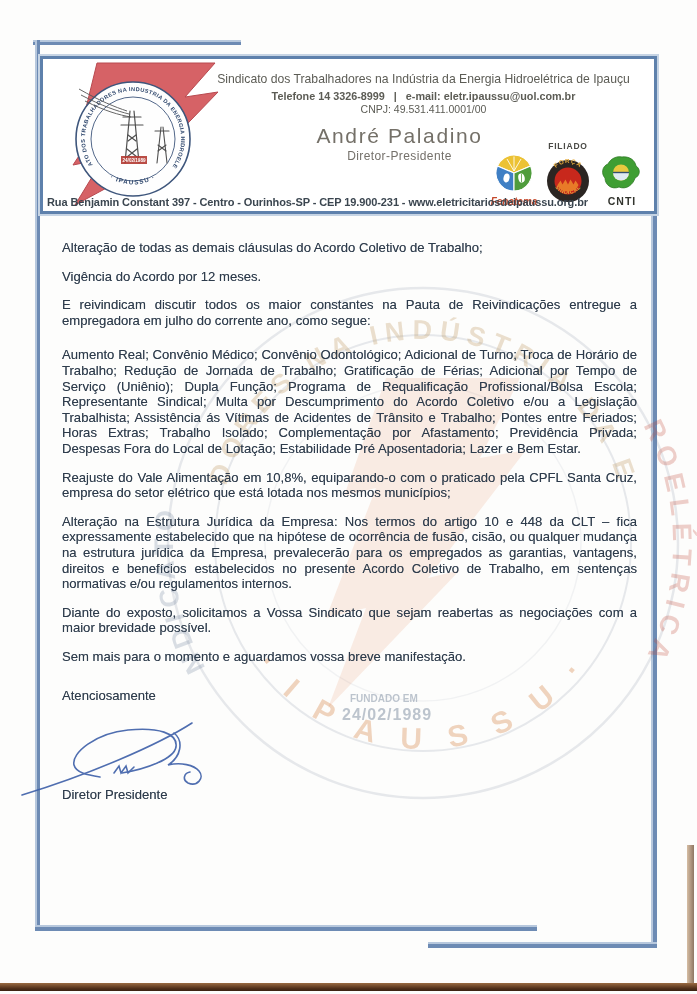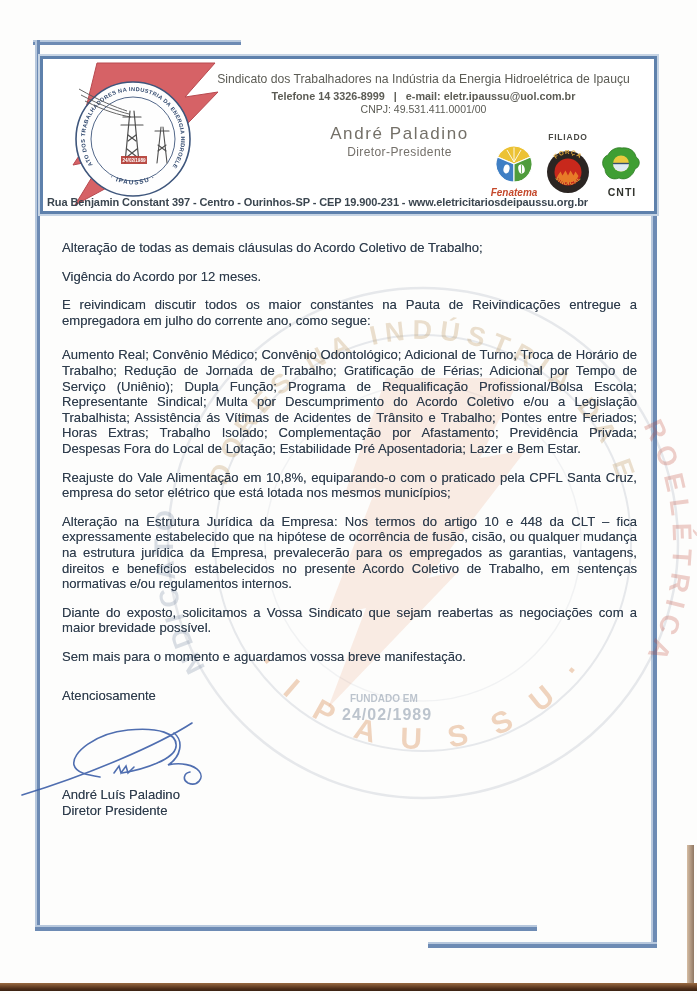--- a/index.html
+++ b/index.html
@@ -22,27 +22,27 @@
     box-sizing:border-box;border:3px solid #5e81ac;background:#fff;
     box-shadow:0 0 0 2px #c6d4e4;
   }
   .hdr-logo{position:absolute;left:2px;top:2px;width:175px;height:150px;}
   .hdr-center{position:absolute;left:152px;right:2px;top:11px;text-align:center;}
   .hdr-title{font-size:20.5px;font-weight:bold;color:#4e4e4a;letter-spacing:.2px;white-space:nowrap;}
   .hdr-sub{font-size:12.2px;color:#5c5c55;margin-top:2px;white-space:nowrap;}
   .hdr-tel{font-size:10.8px;font-weight:600;color:#5c5c55;margin-top:4px;white-space:pre;}
   .hdr-cnpj{font-size:10.5px;font-weight:400;color:#5c5c55;margin-top:1px;}
   .hdr-director{position:relative;left:-24px;margin-top:9px;}
-  .hdr-dname{font-size:17px;color:#747068;letter-spacing:1.6px;}
+  .hdr-dname{font-size:21px;color:#747068;letter-spacing:1.6px;}
   .hdr-drole{font-size:12px;color:#74706a;letter-spacing:.4px;margin-top:1px;}
   .address-bar{
     position:absolute;left:4px;bottom:3px;font-size:11px;font-weight:bold;
     color:#3b4650;white-space:nowrap;letter-spacing:-.1px;
   }
-  .affil{position:absolute;right:8px;bottom:13px;width:156px;text-align:center;}
+  .affil{position:absolute;right:8px;bottom:4px;width:156px;text-align:center;}
   .filiado{font-size:8.5px;font-weight:bold;color:#4a4a46;letter-spacing:.8px;margin-bottom:2px;}
   .logo-row{display:flex;align-items:flex-end;justify-content:space-between;}
   .logo-item{width:48px;text-align:center;}
   .fenatema-label{font-size:10px;font-weight:bold;font-style:italic;color:#c5492c;margin-top:-1px;}
   .cnti-label{font-size:10.5px;font-weight:bold;color:#33352f;letter-spacing:1px;margin-top:-1px;}
   
   .watermark{position:absolute;left:128px;top:278px;pointer-events:none;}
   
   .body-text{
     position:absolute;left:62px;top:240px;width:575px;
@@ -207,20 +207,19 @@
     <svg class="sig-svg" width="240" height="80" viewBox="0 0 240 80">
       <g fill="none" stroke="#3d5fa8" stroke-width="1.6" stroke-linecap="round" opacity="0.9">
         <path d="M82,60 C70,58 58,56 56,48 C53,36 78,16 110,13 C140,10 160,16 158,30 C156,42 128,52 104,56"></path>
         <path d="M174,6 C140,28 70,58 4,78"></path>
         <path d="M96,56 l5,-7 l2,7 l5,-7 l2,7 l6,-6"></path>
         <path d="M156,16 C166,24 163,40 150,48 C163,45 176,48 181,54 C187,61 179,70 170,66 C164,63 166,56 172,55"></path>
       </g>
     </svg>
 
     <div class="signer">
-      <div>André Luís Paladino</div>
       <div>Diretor Presidente</div>
     </div>
   </div>
 
   <div class="scan-right"></div>
   <div class="scan-bottom"></div>
 </div>
 
 </body></html>

